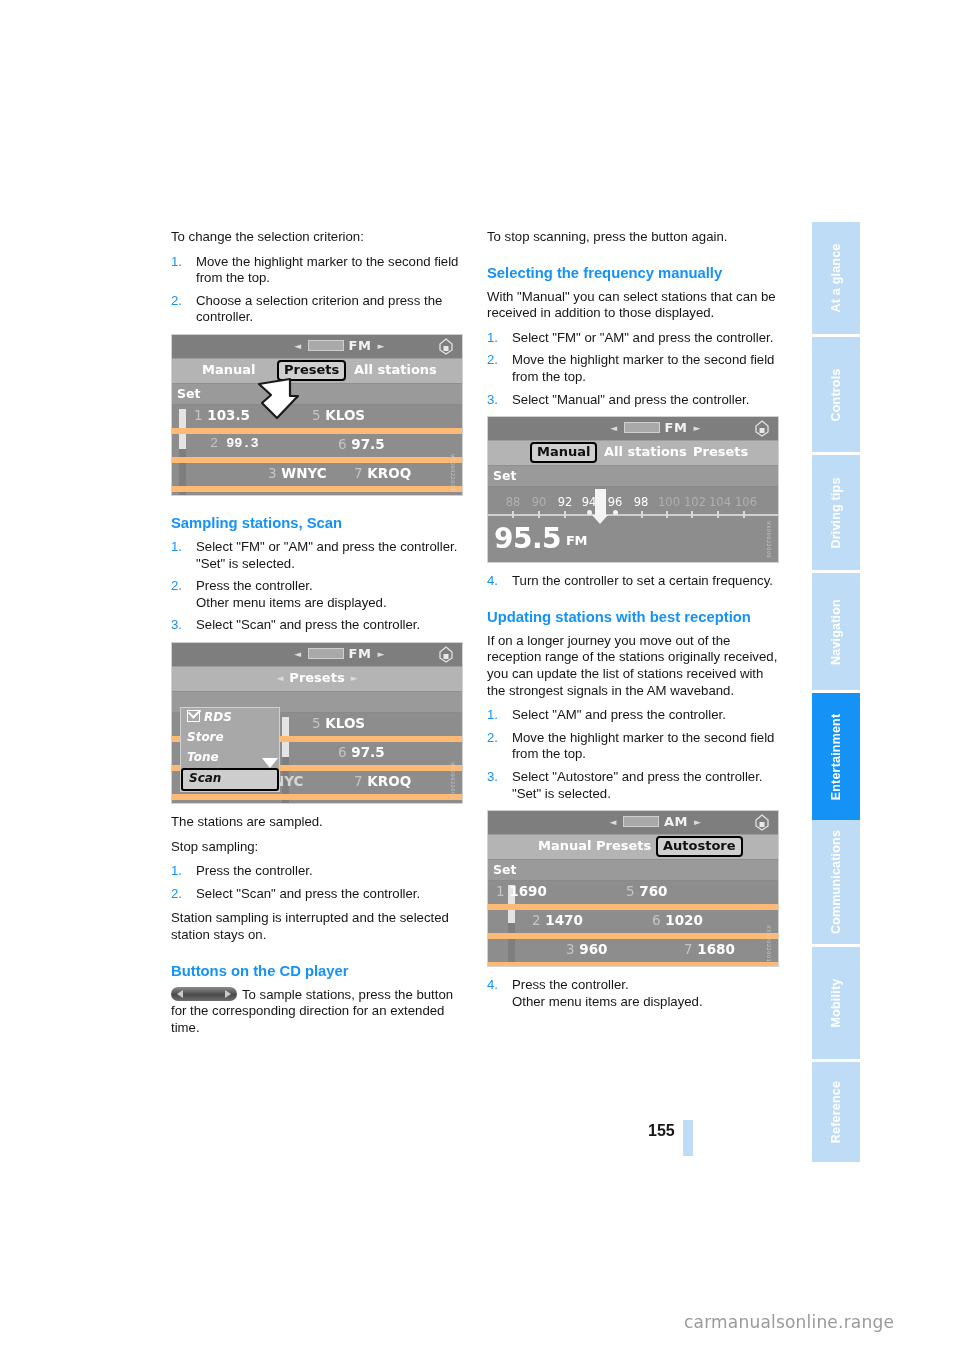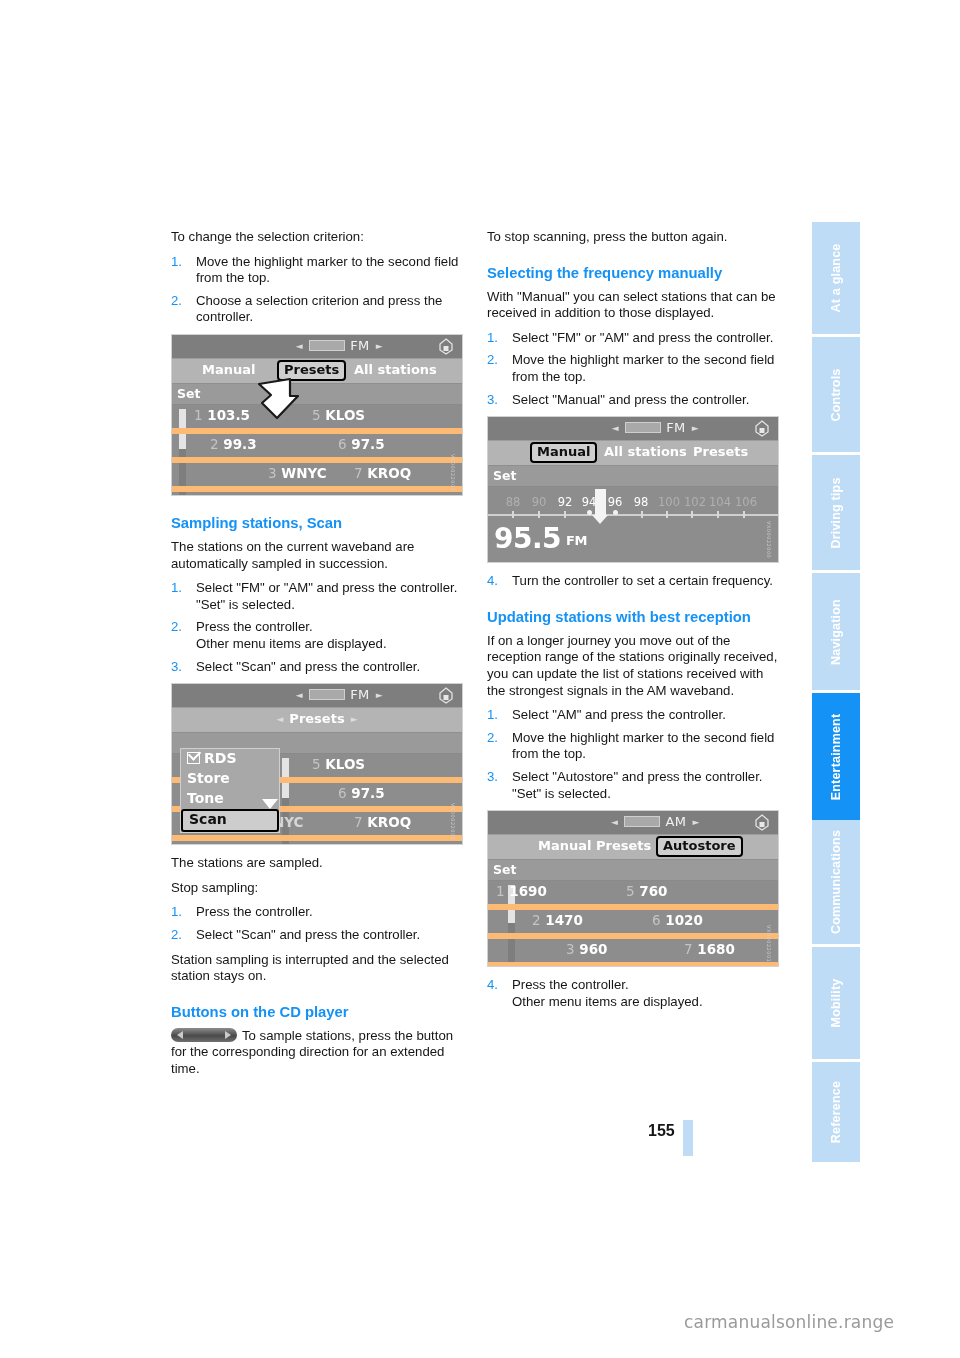--- a/index.html
+++ b/index.html
@@ -120,21 +120,21 @@
     height: 23px;
     background: #7e7e7e;
     border-bottom: 1px solid #9d9d9d;
   }
   .disp-titlebar .band {
     position: absolute;
     left: 0; right: 0;
     top: 3px;
     text-align: center;
     font-size: 13px;
-    font-weight: normal;
+    font-weight: bold;
     letter-spacing: 0.5px;
     color: #f2f2f2;
     padding-left: 45px;
   }
   .arrow-l, .arrow-r {
     font-size: 9px;
     color: #dcdcdc;
     vertical-align: middle;
     padding: 0 6px;
   }
@@ -241,25 +241,26 @@
 
   
   .popup {
     position: absolute;
     background: #a8a8a8;
     border: 1px solid #cfcfcf;
   }
   .popup .pmi {
     position: relative;
     height: 19px;
-    font-size: 14px;
+    font-size: 12px;
     font-weight: bold;
     color: #ffffff;
     padding: 1px 6px 0 6px;
     white-space: nowrap;
+    font-style: italic;
   }
   .popup .pmi.sel {
     background: #cdcdcd;
     color: #101010;
     border: 2px solid #000000;
     border-radius: 3px;
     padding: 0 6px;
   }
   .chk {
     display: inline-block;
@@ -503,21 +504,21 @@
       <div class="preset-area">
         <div class="scrollbar">
             <div class="thumb"></div>
           </div>
 
         <div class="preset-row">
           <div class="pitem" style="left:22px;"><span class="pnum">1</span> <span class="pval">103.5</span></div>
           <div class="pitem" style="left:140px;"><span class="pnum">5</span> <span class="pval">KLOS</span></div>
         </div>
         <div class="preset-row">
-          <div class="pitem" style="left:38px;"><span class="pnum">2</span> <span class="pval">99.3</span></div>
+          <div class="pitem" style="left:38px;font-family:Liberation Mono, monospace;"><span class="pnum">2</span> <span class="pval">99.3</span></div>
           <div class="pitem" style="left:166px;"><span class="pnum">6</span> <span class="pval">97.5</span></div>
         </div>
         <div class="preset-row">
           <div class="pitem" style="left:62px;margin-left:34px;"><span class="pnum">3</span> <span class="pval">WNYC</span></div>
           <div class="pitem" style="left:182px;"><span class="pnum">7</span> <span class="pval">KROQ</span></div>
         </div>
         <div class="preset-row" style="border-bottom:none;">
           <div class="pitem" style="left:86px;"><span class="pnum">4</span> <span class="pval">94.3</span></div>
           <div class="pitem" style="left:208px;"><span class="pnum">8</span> <span class="pval">100.5</span></div>
         </div>
@@ -526,21 +527,20 @@
       <div class="cursor-arrow" style="left:85px;top:41px;">
         <svg width="46" height="52" viewBox="0 0 46 52">
           <path d="M33 3 L33 20 L41 20 L20 42 L5 27 L14 19 L2 8 Z" fill="#ffffff" stroke="#1a1a1a" stroke-width="2.2" stroke-linejoin="round"></path>
         </svg>
       </div>
 
       <div class="refcode">VX00022003</div>
     </div>
 
     <h2 class="sec">Sampling stations, Scan</h2>
-    <p class="body">The stations on the current waveband are automatically sampled in succession.</p>
 
     <ol class="steps">
       <li>
         <span class="num">1.</span>
         <span>Select "FM" or "AM" and press the controller.</span>
         <span class="sub">"Set" is selected.</span>
       </li>
       <li>
         <span class="num">2.</span>
         <span>Press the controller.</span>

